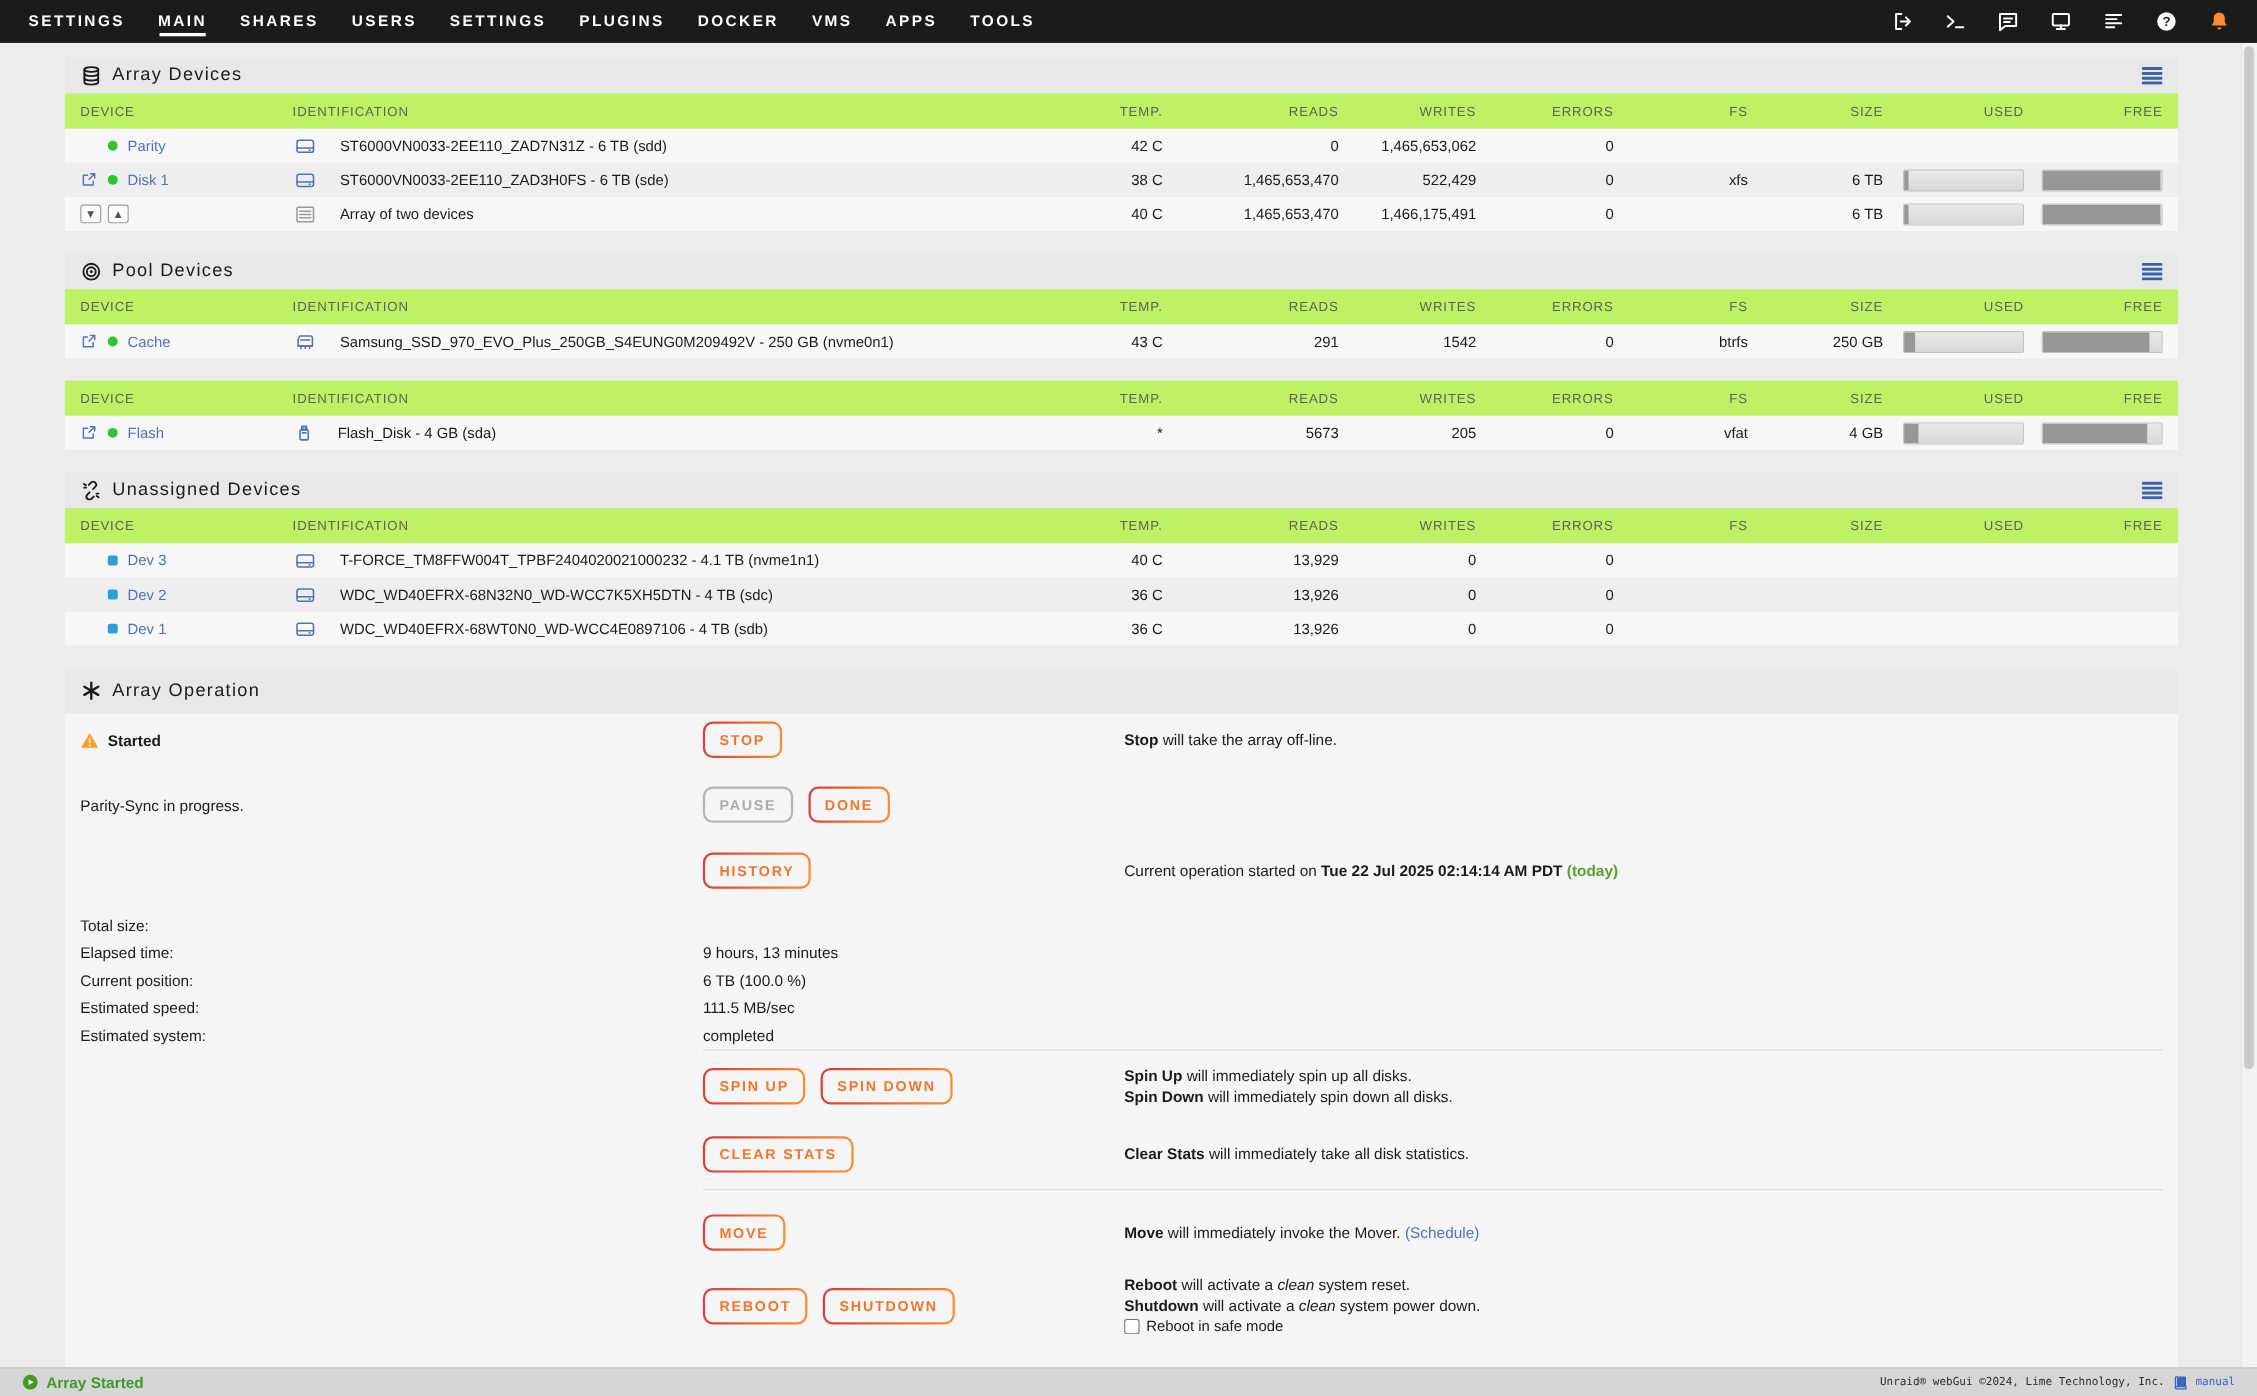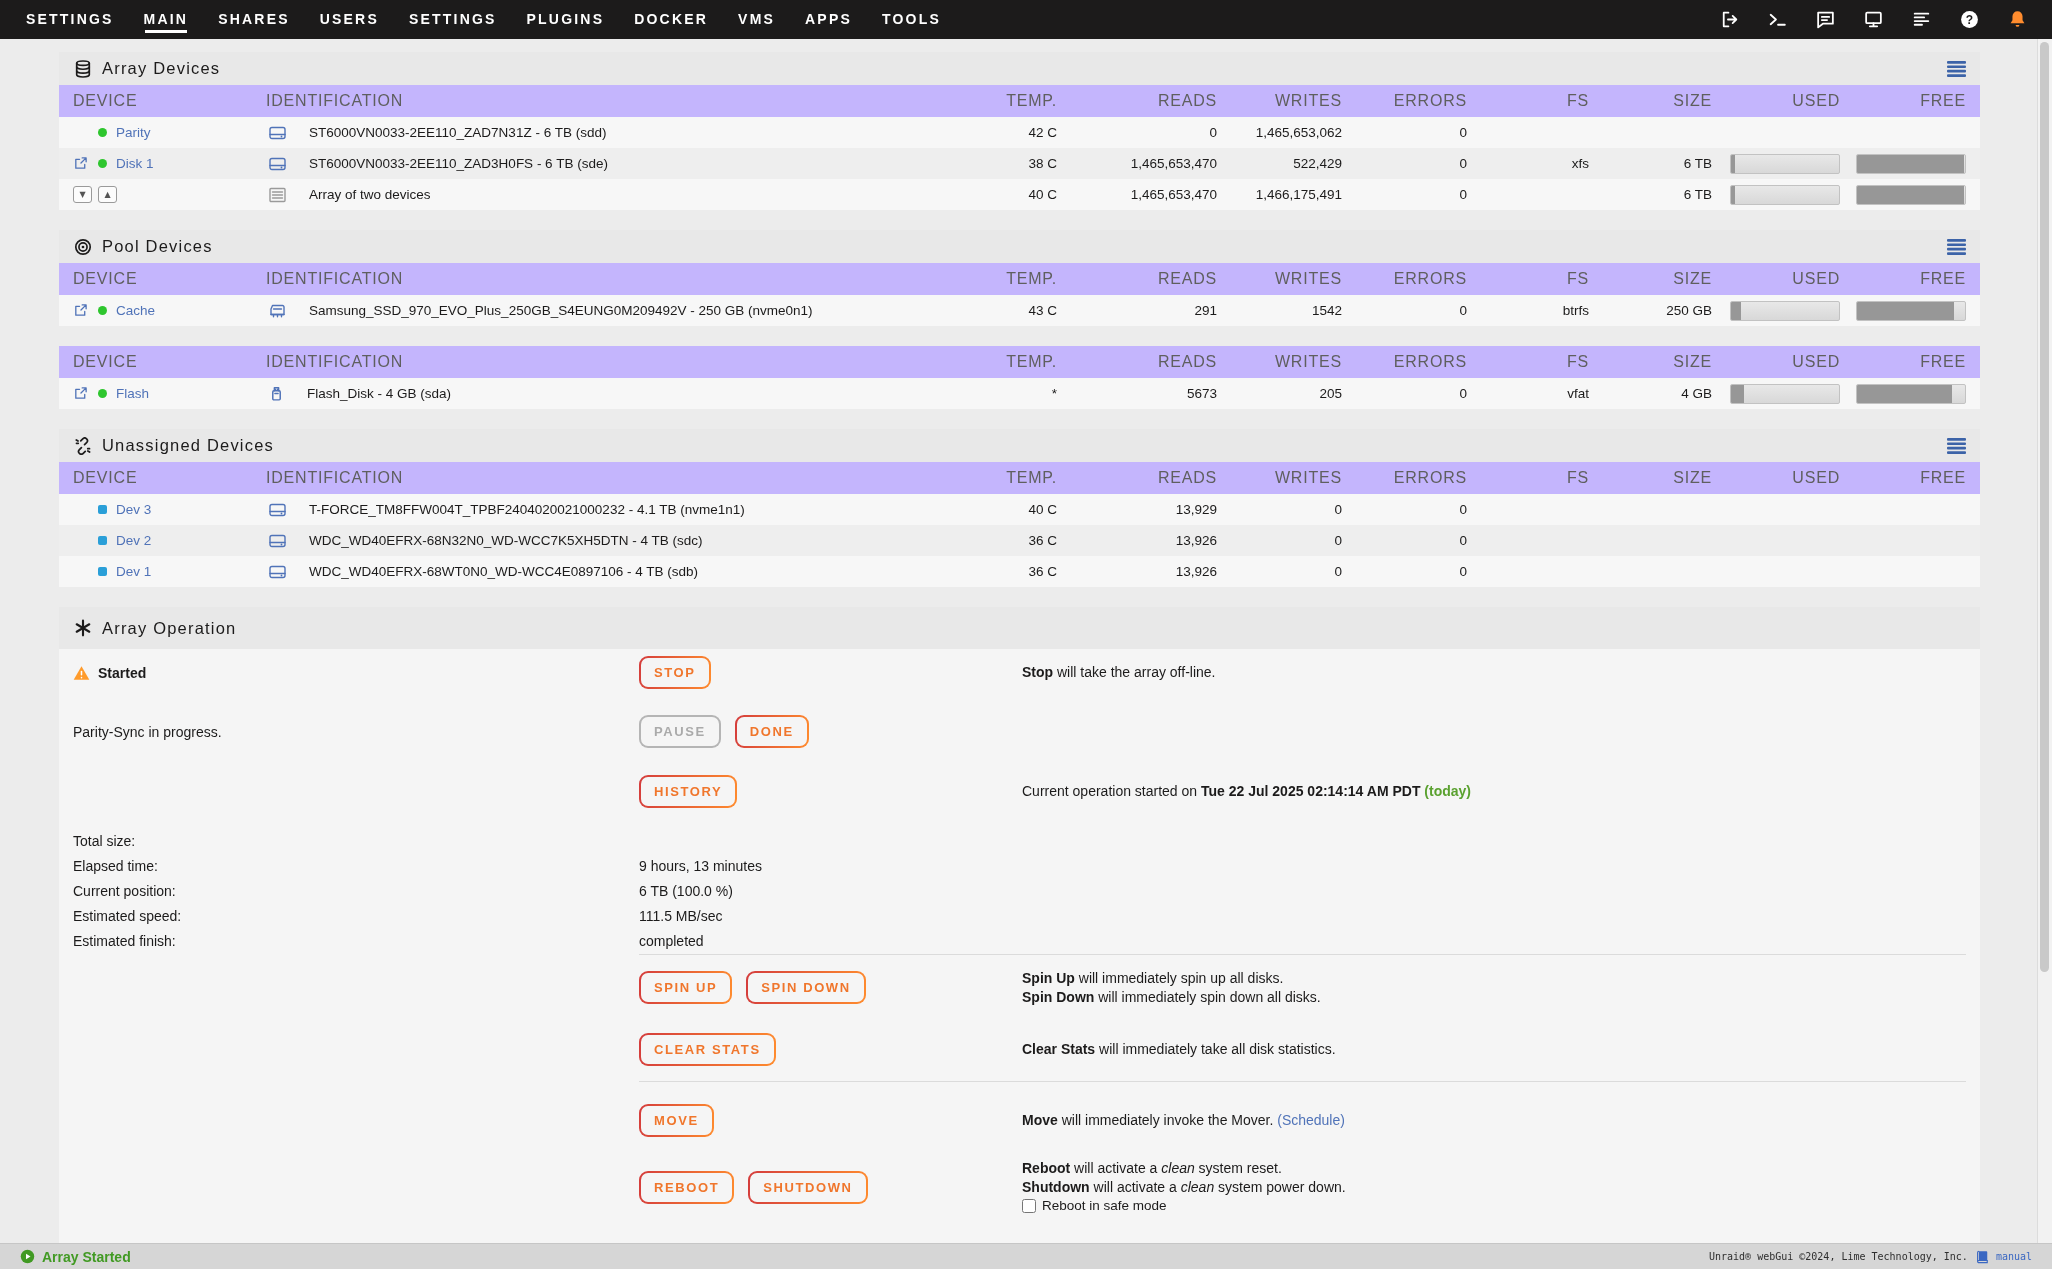--- a/index.html
+++ b/index.html
@@ -18,21 +18,21 @@
   
   .content{margin-left:59px;width:1921px;padding-top:13px}
   .section{margin-bottom:20px}
   .sec-band{height:33px;background:#e8e8e8;display:flex;align-items:center;padding:0 14px;gap:10px}
   .sec-title{font-size:16.5px;letter-spacing:1.2px}
   .sec-view{margin-left:auto;cursor:pointer;display:flex}
   .sec-icon{display:flex;width:19px;justify-content:center}
 
   .thead,.trow{display:grid;grid-template-columns:193px minmax(0,1fr) 120px 160px 125px 125px 122px 123px 128px 126px;
                align-items:center;padding:0 14px}
-  .thead{height:32px;background:#c4b5fd;font-size:16px;color:#5f5f5f;letter-spacing:.8px}
+  .thead{height:32px;background:#bef264;font-size:12px;color:#5f5f5f;letter-spacing:.8px}
   .trow{height:31px;font-size:13.5px}
   .trow.odd{background:#f7f7f7}
   .trow.even{background:#eeeeee}
   .num{text-align:right}
 
   .dev-cell{display:flex;align-items:center}
   .slot{width:21px;height:17px;flex:none;display:flex;align-items:center}
   .dot{width:9px;height:9px;border-radius:50%;background:#2ec62e;margin:0 9px 0 4px;flex:none}
   .dot.blue{border-radius:2px;background:#2a9fd8}
   .dev-link{color:#5073b8;cursor:pointer}
@@ -585,21 +585,21 @@
           </div>
           <div class="stat-row">
             <div>Current position:</div>
                  <div>6 TB (100.0 %)</div>
           </div>
           <div class="stat-row">
             <div>Estimated speed:</div>
                  <div>111.5 MB/sec</div>
           </div>
           <div class="stat-row">
-            <div>Estimated finish:</div>
+            <div>Estimated system:</div>
                  <div>completed</div>
           </div>
         </div>
 
       <div class="op-hr" style="margin-top:1px"></div>
 
       <div class="op-row" style="margin-top:14px">
         <div class="op-left"></div>
         <div class="btn-row">
           <span class="btn">

